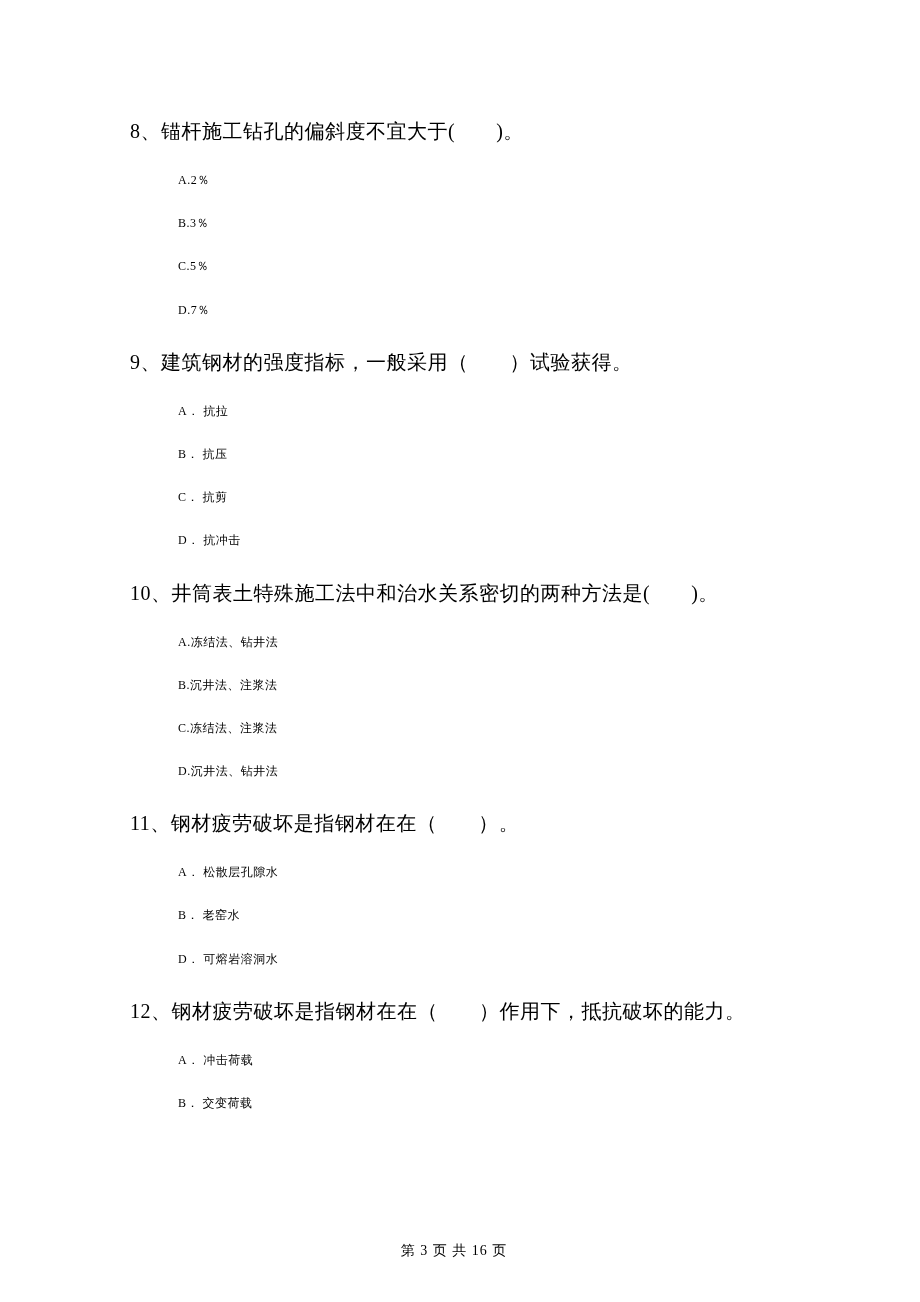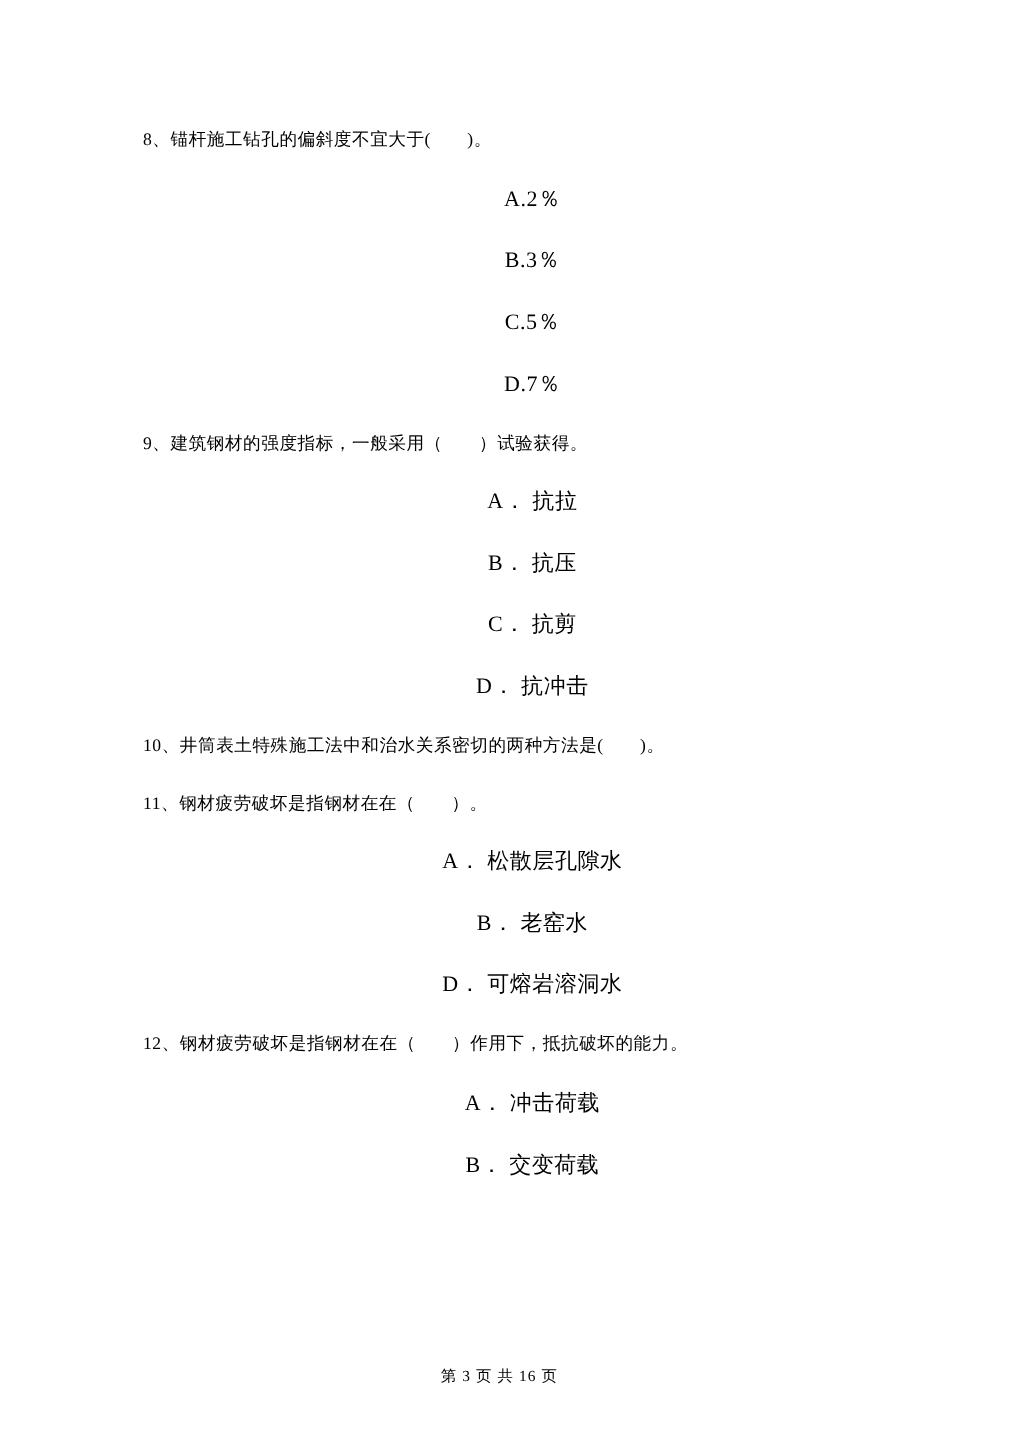--- a/index.html
+++ b/index.html
@@ -15,34 +15,33 @@
     box-sizing: border-box;
     width: 920px;
     height: 1302px;
     padding: 115px 130px 0 130px;
     position: relative;
   }
   .question {
     margin-bottom: 26px;
   }
   .q-text {
-    font-size: 16px;
+    font-size: 20px;
     line-height: 1.6;
     margin-bottom: 24px;
     letter-spacing: 0.5px;
   }
   .options {
     padding-left: 48px;
   }
   .option {
-    font-size: 20px;
+    font-size: 12px;
     line-height: 1.6;
     margin-bottom: 24px;
     letter-spacing: 0.5px;
-    text-align: center;
   }
   .footer {
     position: absolute;
     bottom: 42px;
     left: 0;
     width: 908px;
     text-align: center;
     font-size: 14px;
     letter-spacing: 1px;
   }
@@ -67,20 +66,26 @@
     <div class="options">
       <div class="option">A． 抗拉</div>
       <div class="option">B． 抗压</div>
       <div class="option">C． 抗剪</div>
       <div class="option">D． 抗冲击</div>
     </div>
   </div>
 
   <div class="question">
     <div class="q-text"><span>10、</span><span>井筒表土特殊施工法中和治水关系密切的两种方法是(　　)。</span></div>
+    <div class="options">
+      <div class="option">A.冻结法、钻井法</div>
+      <div class="option">B.沉井法、注浆法</div>
+      <div class="option">C.冻结法、注浆法</div>
+      <div class="option">D.沉井法、钻井法</div>
+    </div>
   </div>
 
   <div class="question">
     <div class="q-text"><span>11、</span><span>钢材疲劳破坏是指钢材在在（　　）。</span></div>
     <div class="options">
       <div class="option">A． 松散层孔隙水</div>
       <div class="option">B． 老窑水</div>
       <div class="option">D． 可熔岩溶洞水</div>
     </div>
   </div>

